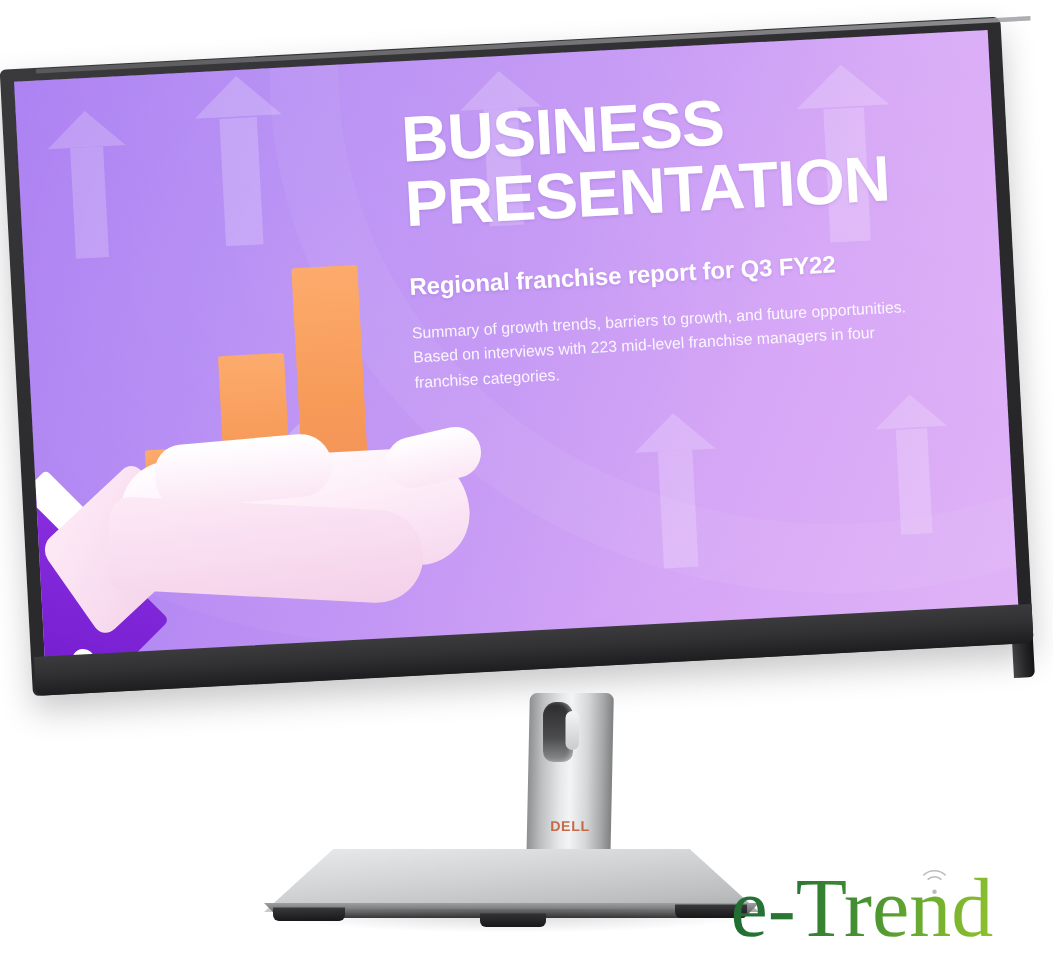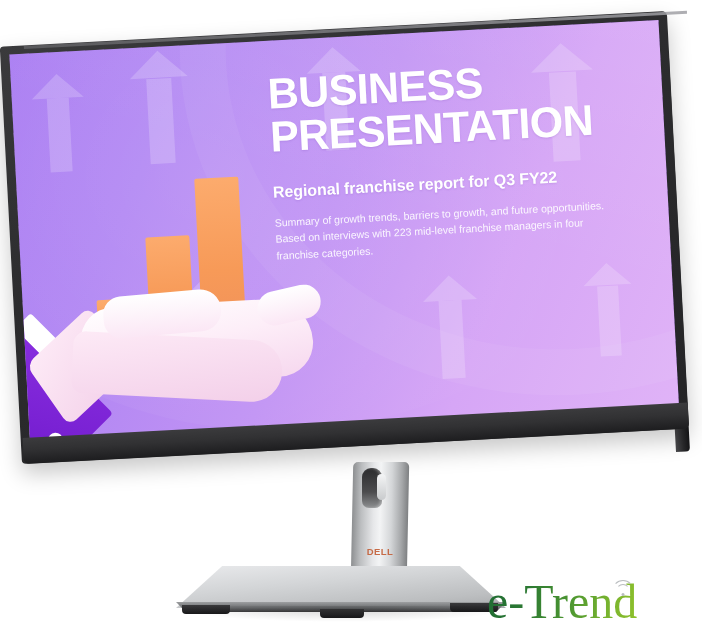--- a/index.html
+++ b/index.html
@@ -308,21 +308,21 @@
     left: 178px; top: 606px;
     width: 330px; height: 16px;
     background: radial-gradient(ellipse at 50% 20%, rgba(0,0,0,0.16), rgba(0,0,0,0) 70%);
   }
 
   
   .etrend {
     position: absolute;
     left: 487px; top: 578px;
     font-family: "Liberation Serif", serif;
-    font-size: 48px;
+    font-size: 56px;
     line-height: 1;
     font-weight: 400;
     background: linear-gradient(100deg, #1f6b33 0%, #2d7a33 28%, #4c9631 55%, #76b22f 78%, #8fc12c 100%);
     -webkit-background-clip: text;
     background-clip: text;
     color: transparent;
     -webkit-text-fill-color: transparent;
     white-space: nowrap;
   }
   .wifi-mark {

